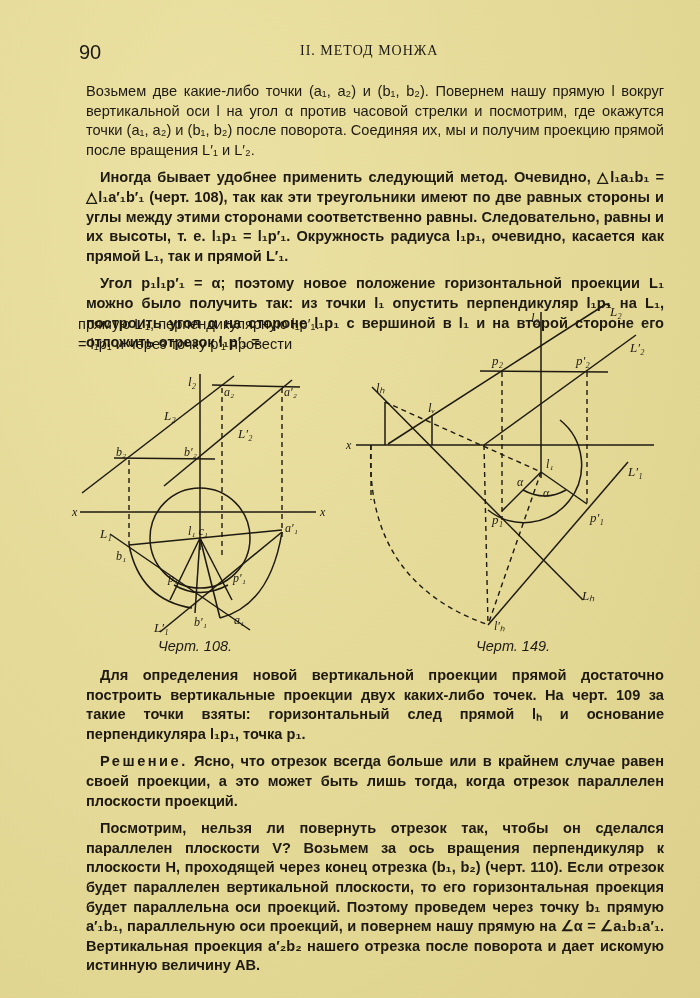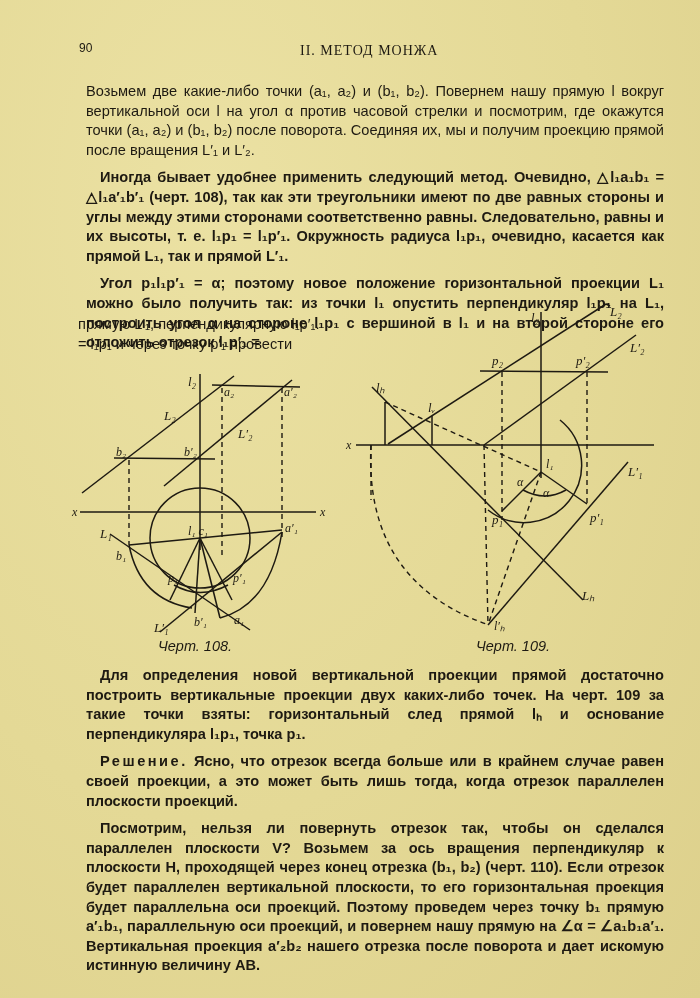--- a/index.html
+++ b/index.html
@@ -4,21 +4,21 @@
 <style>
   html, body { margin: 0; padding: 0; }
   body {
     width: 700px; height: 998px; overflow: hidden;
     background: #e6dc9a;
     background: radial-gradient(ellipse at 30% 20%, #ebe1a3 0%, #e4d996 55%, #ddd08c 100%);
     font-family: "DejaVu Serif", "Liberation Serif", serif;
     color: #1e1a12;
     position: relative;
   }
-  .page-num { position: absolute; left: 79px; top: 41px; font-family: "Liberation Sans", sans-serif; font-size: 12px; }
+  .page-num { position: absolute; left: 79px; top: 41px; font-family: "Liberation Sans", sans-serif; font-size: 20px; }
   .running-head { position: absolute; left: 300px; top: 43px; font-family: Liberation Serif, serif; font-size: 14px; letter-spacing: 1px; }
   .text-block {
     position: absolute; left: 78px; width: 594px;
     font-family: "Liberation Sans", sans-serif; font-size: 14.6px; line-height: 19.6px;
     text-align: justify;
   }
   .text-block p { margin: 8px; text-indent: 0; }
   .text-block p.ind { text-indent: 14px; font-weight: bold; }
   .narrow { width: 270px; }
   .sp { letter-spacing: 2.5px; }
@@ -151,19 +151,19 @@
   <text x="177" y="186" font-size="12">α</text>
   <text x="203" y="197" font-size="12">α</text>
   <text x="288" y="176" font-size="13">L′₁</text>
   <text x="152" y="224" font-size="13">p₁</text>
   <text x="250" y="222" font-size="13">p′₁</text>
   <text x="242" y="300" font-size="13">Lₕ</text>
   <text x="154" y="330" font-size="12">l′ₕ</text>
 </svg>
 
 <div class="caption" style="left:158px; top:638px;">Черт. 108.</div>
-<div class="caption" style="left:476px; top:638px;">Черт. 109.</div>
+<div class="caption" style="left:476px; top:638px;">Черт. 149.</div>
 
 <div class="text-block" style="top:658px;">
   <p class="ind">Для определения новой вертикальной проекции прямой достаточно построить вертикальные проекции двух каких-либо точек. На черт. 109 за такие точки взяты: горизонтальный след прямой lₕ и основание перпендикуляра l₁p₁, точка p₁.</p>
   <p class="ind"><span class="sp">Решение.</span><span> Ясно, что отрезок всегда больше или в крайнем случае равен своей проекции, а это может быть лишь тогда, когда отрезок параллелен плоскости проекций.</span></p>
   <p class="ind">Посмотрим, нельзя ли повернуть отрезок так, чтобы он сделался параллелен плоскости V? Возьмем за ось вращения перпендикуляр к плоскости H, проходящей через конец отрезка (b₁, b₂) (черт. 110). Если отрезок будет параллелен вертикальной плоскости, то его горизонтальная проекция будет параллельна оси проекций. Поэтому проведем через точку b₁ прямую a′₁b₁, параллельную оси проекций, и повернем нашу прямую на ∠α = ∠a₁b₁a′₁. Вертикальная проекция a′₂b₂ нашего отрезка после поворота и дает искомую истинную величину AB.</p>
 </div>
 
 </body></html>

